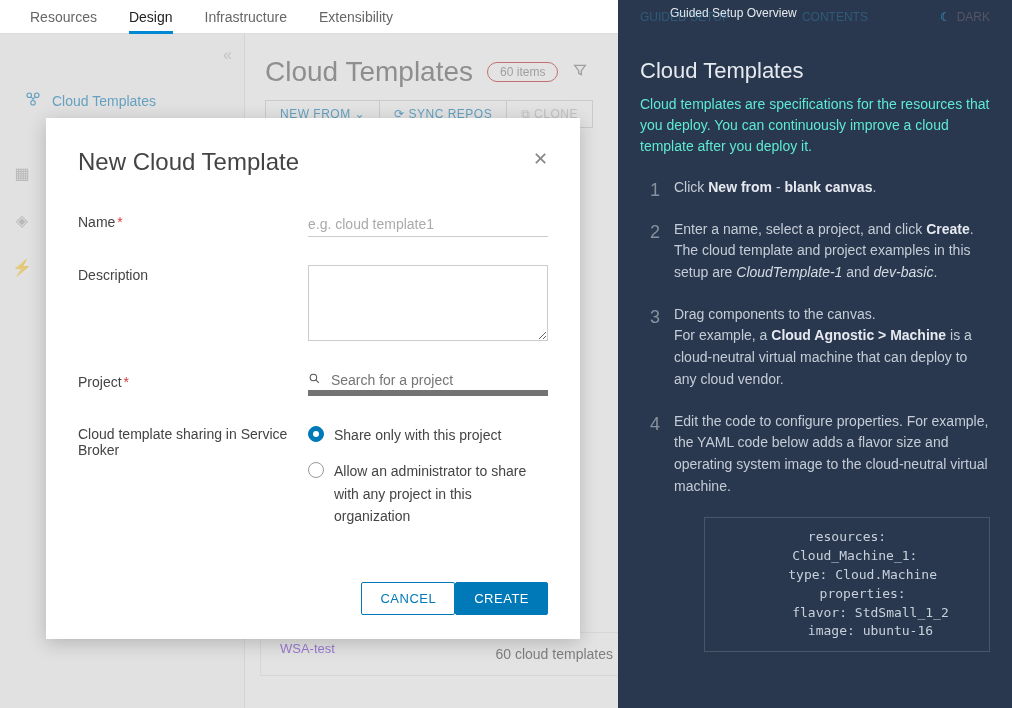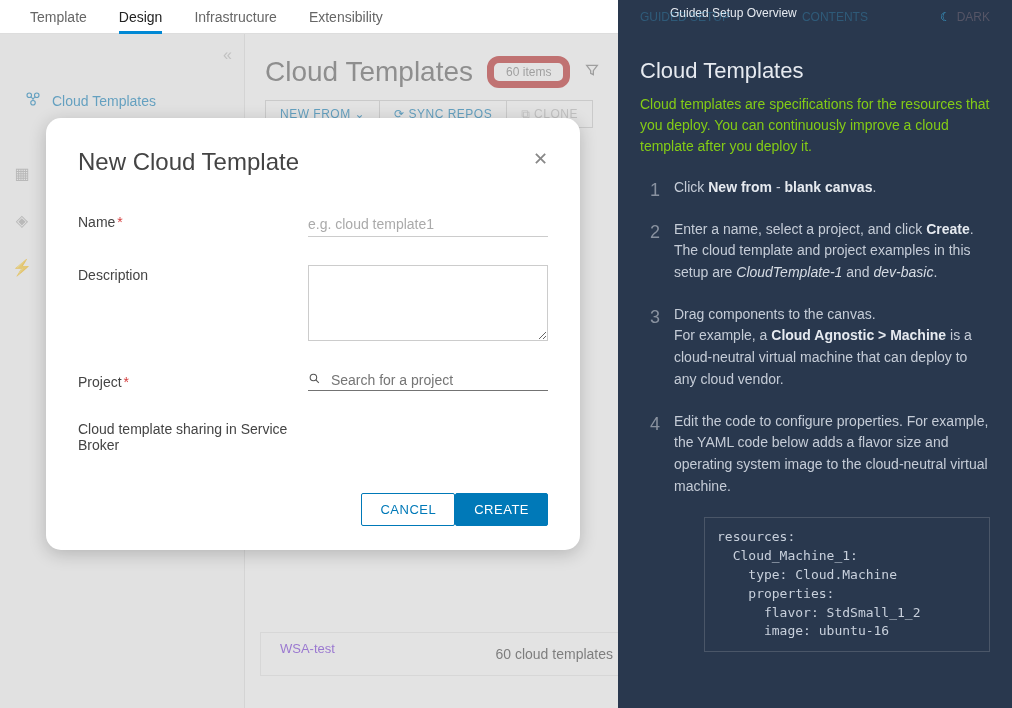--- a/index.html
+++ b/index.html
@@ -102,21 +102,21 @@
     align-items: center;
     gap: 14px;
     margin-bottom: 12px;
   }
   .content h1 {
     font-size: 28px;
     font-weight: 300;
     color: #555;
   }
   .badge-count {
-    border: 7px solid #b91c1c;
+    border: 1px solid #b91c1c;
     border-radius: 12px;
     padding: 2px 12px;
     font-size: 12px;
     color: #777;
   }
   .filter-icon {
     color: #888;
     font-size: 16px;
   }
   .toolbar {
@@ -173,21 +173,20 @@
   
   .modal {
     position: absolute;
     top: 118px;
     left: 46px;
     width: 534px;
     background: #fff;
     box-shadow: 0 4px 18px rgba(0,0,0,0.2);
     padding: 30px 32px 24px 32px;
     z-index: 20;
-    border-radius: 15px;
   }
   .modal-header {
     display: flex;
     justify-content: space-between;
     align-items: flex-start;
     margin-bottom: 36px;
   }
   .modal-header h2 {
     font-size: 24px;
     font-weight: 300;
@@ -231,21 +230,21 @@
     width: 100%;
     height: 76px;
     border: 1px solid #ccc;
     resize: both;
     font-size: 14px;
     padding: 4px;
     font-family: inherit;
   }
   .search-wrap {
     position: relative;
-    border-bottom: 1px solid #737373;
+    border-bottom: 6px solid #737373;
     padding-bottom: 2px;
   }
   .search-wrap .s-icon {
     color: #666;
     font-size: 14px;
     margin-right: 6px;
   }
   .search-wrap input {
     border: none;
     outline: none;
@@ -344,21 +343,21 @@
   .guide h2 {
     font-size: 22px;
     font-weight: 400;
     color: #e6eaf0;
     margin-top: 38px;
     margin-bottom: 10px;
   }
   .guide .intro {
     font-size: 14px;
     line-height: 1.5;
-    color: #84cc16;
+    color: #5eead4;
     margin-bottom: 20px;
   }
   .guide ol {
     list-style: none;
     counter-reset: step;
   }
   .guide li {
     position: relative;
     padding-left: 34px;
     margin-bottom: 20px;
@@ -377,31 +376,32 @@
   .guide li i, .guide li em { color: #d6dce4; font-style: italic; }
   .code-block {
     border: 1px solid #4a5668;
     padding: 10px 12px;
     font-family: "Consolas", "Menlo", monospace;
     font-size: 13px;
     line-height: 1.45;
     color: #c8d0dc;
     white-space: pre;
     margin-left: 64px;
+    text-align: center;
   }
   .moon { color: #3ba9db; }
 
   
   svg { display: inline-block; }
 </style>
 </head>
 <body>
 
 <div class="top-nav">
-  <div class="tab">Template</div>
+  <div class="tab">Resources</div>
   <div class="tab active">Design</div>
   <div class="tab">Infrastructure</div>
   <div class="tab">Extensibility</div>
 </div>
 
 <div class="main-area">
 
   <div class="left-sidebar">
     <span class="collapse">«</span>
     <div class="item">
@@ -477,20 +477,30 @@
               <path d="M14.5 14.5L20 20"></path>
             </svg>
         </span>
         <input placeholder="Search for a project" style="">
       </div>
     </div>
   </div>
 
   <div class="form-row" style="margin-bottom:0;">
     <div class="label">Cloud template sharing in Service Broker</div>
+    <div class="control">
+      <div class="radio-row">
+        <div class="radio checked"></div>
+        <div class="rlabel">Share only with this project</div>
+      </div>
+      <div class="radio-row">
+        <div class="radio"></div>
+        <div class="rlabel">Allow an administrator to share with any project in this organization</div>
+      </div>
+    </div>
   </div>
 
   <div class="modal-footer">
     <button class="btn outline">CANCEL</button>
     <button class="btn solid">CREATE</button>
   </div>
 </div>
 
 <div class="guide">
   <div class="guide-top">

